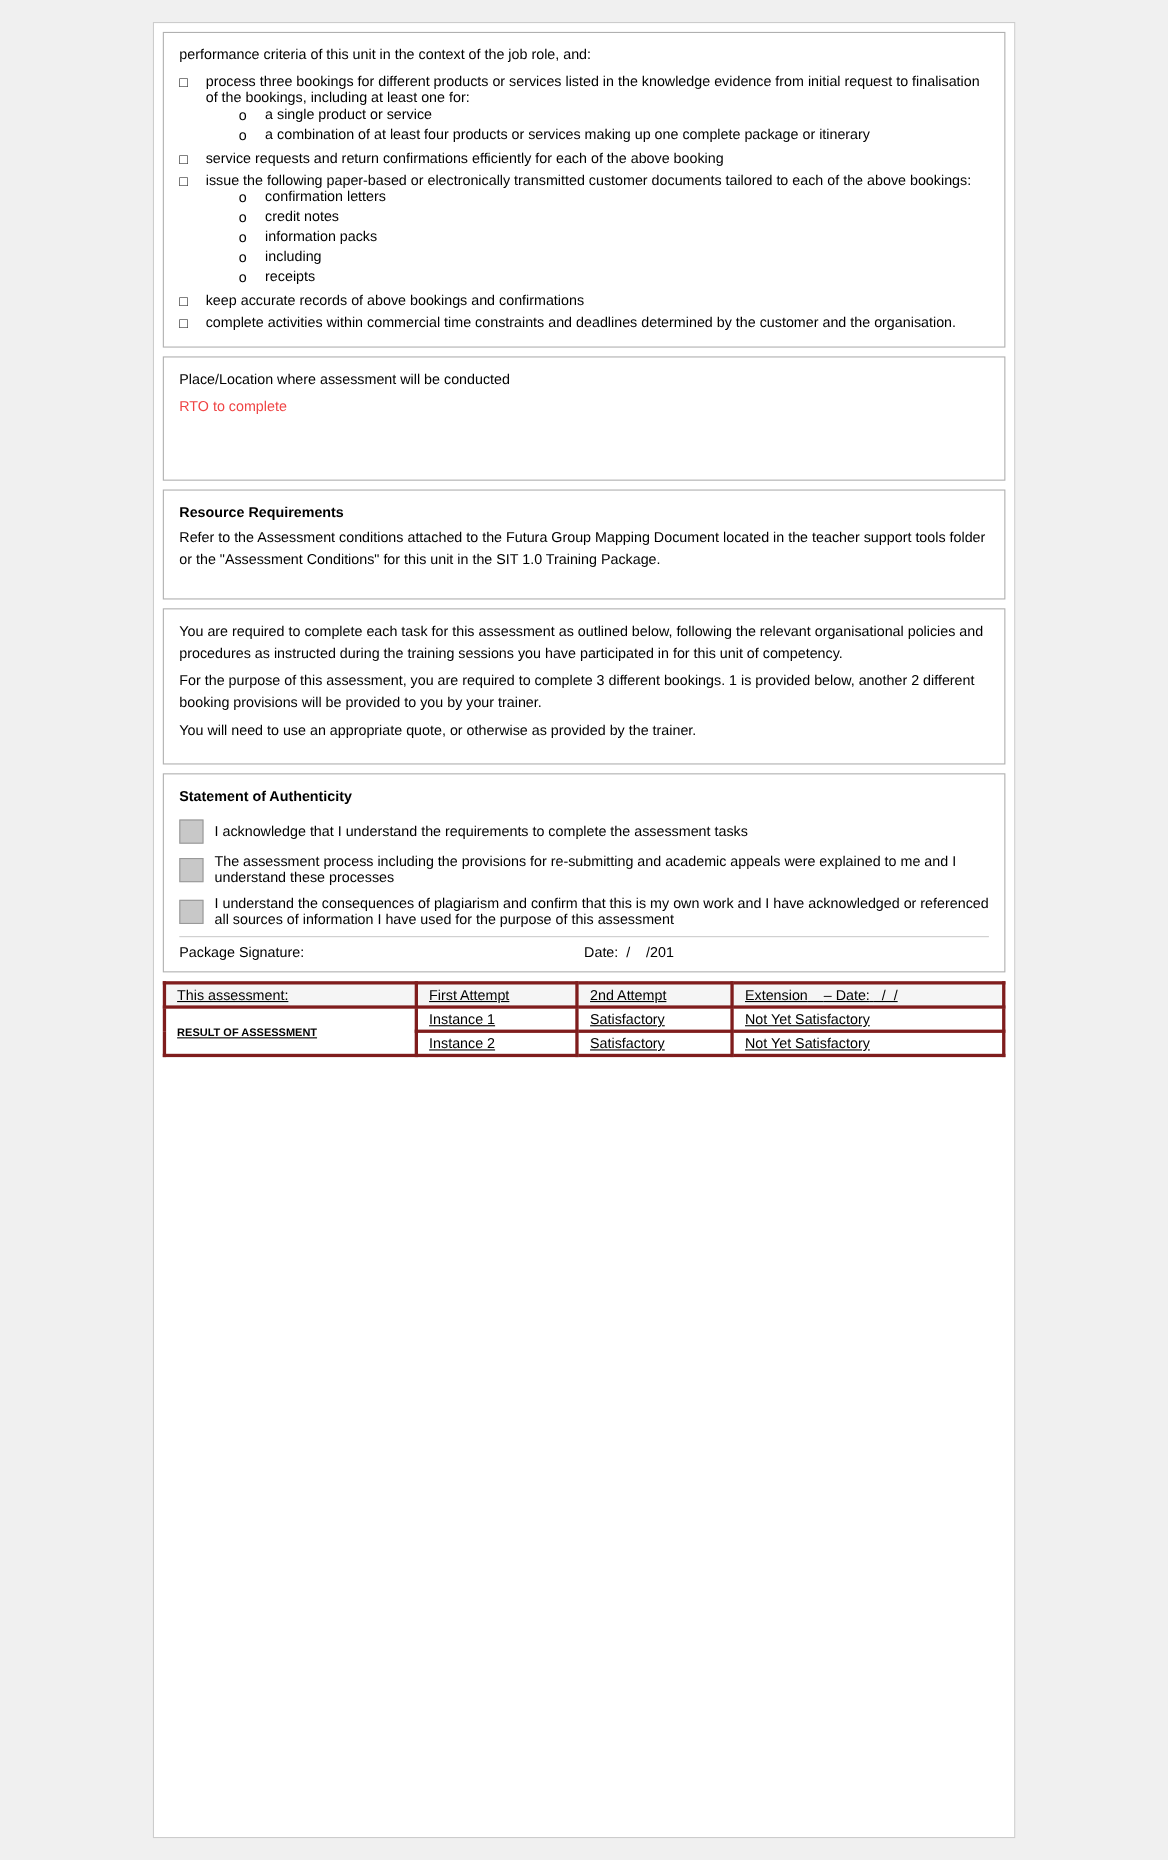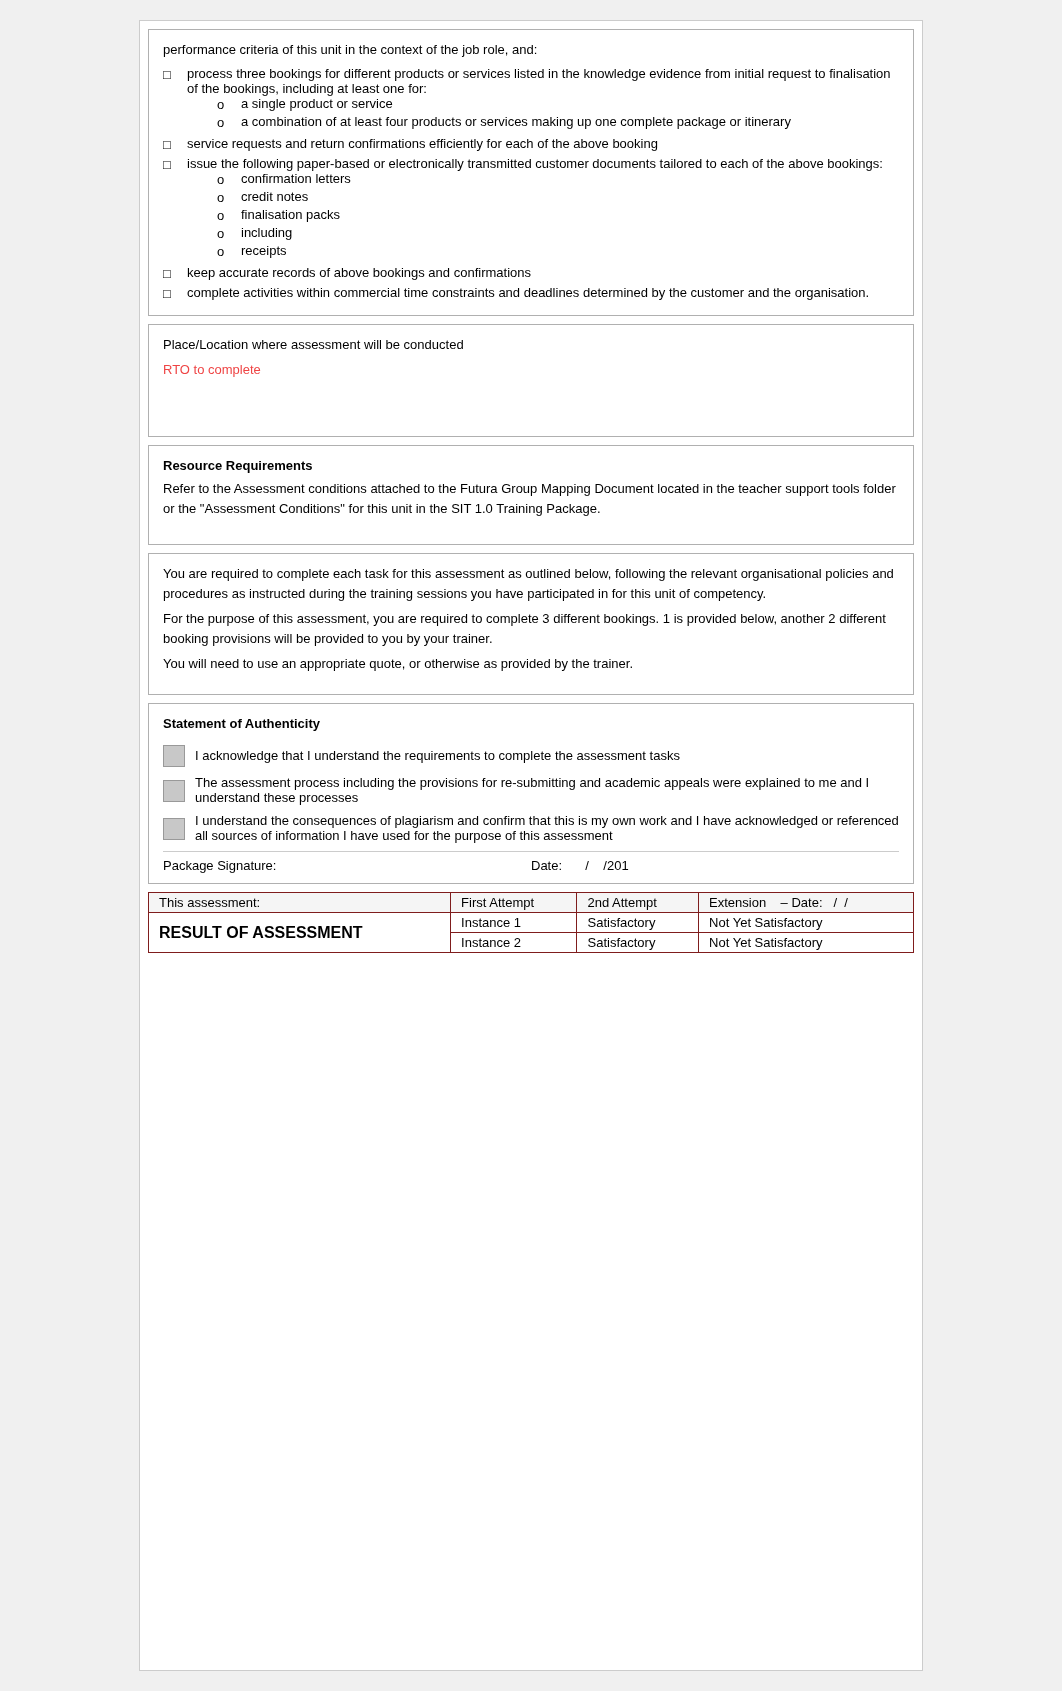--- a/index.html
+++ b/index.html
@@ -81,40 +81,41 @@
       border-top: 1px solid #ccc;
       padding-top: 6px;
       margin-top: 4px;
     }
     .sig-left {
       flex: 1;
     }
     .sig-right {
       flex: 1;
       display: flex;
-      gap: 16px;
+      gap: 0;
     }
     .assessment-table {
       width: 100%;
       border-collapse: collapse;
       margin: 8px;
       width: calc(100% - 16px);
     }
     .assessment-table td, .assessment-table th {
-      border: 1px solid #7f1d1d;
+      border: 3px solid #7f1d1d;
       padding: 2px 10px;
       vertical-align: top;
+      text-decoration: underline;
     }
     .assessment-table .header-row td {
       background: #f5f5f5;
       font-weight: normal;
     }
     .result-label {
       font-weight: bold;
-      font-size: 16px;
+      font-size: 10px;
       text-align: right;
     }
   </style>
 </head>
 <body>
 
 <div class="page">
 
   <div class="section">
     <p>performance criteria of this unit in the context of the job role, and:</p>
@@ -153,21 +154,21 @@
             <li>
               <span class="bullet">o</span>
               <span>confirmation letters</span>
             </li>
             <li>
               <span class="bullet">o</span>
               <span>credit notes</span>
             </li>
             <li>
               <span class="bullet">o</span>
-              <span>finalisation packs</span>
+              <span>information packs</span>
             </li>
             <li>
               <span class="bullet">o</span>
               <span>including</span>
             </li>
             <li>
               <span class="bullet">o</span>
               <span>receipts</span>
             </li>
           </ul>

